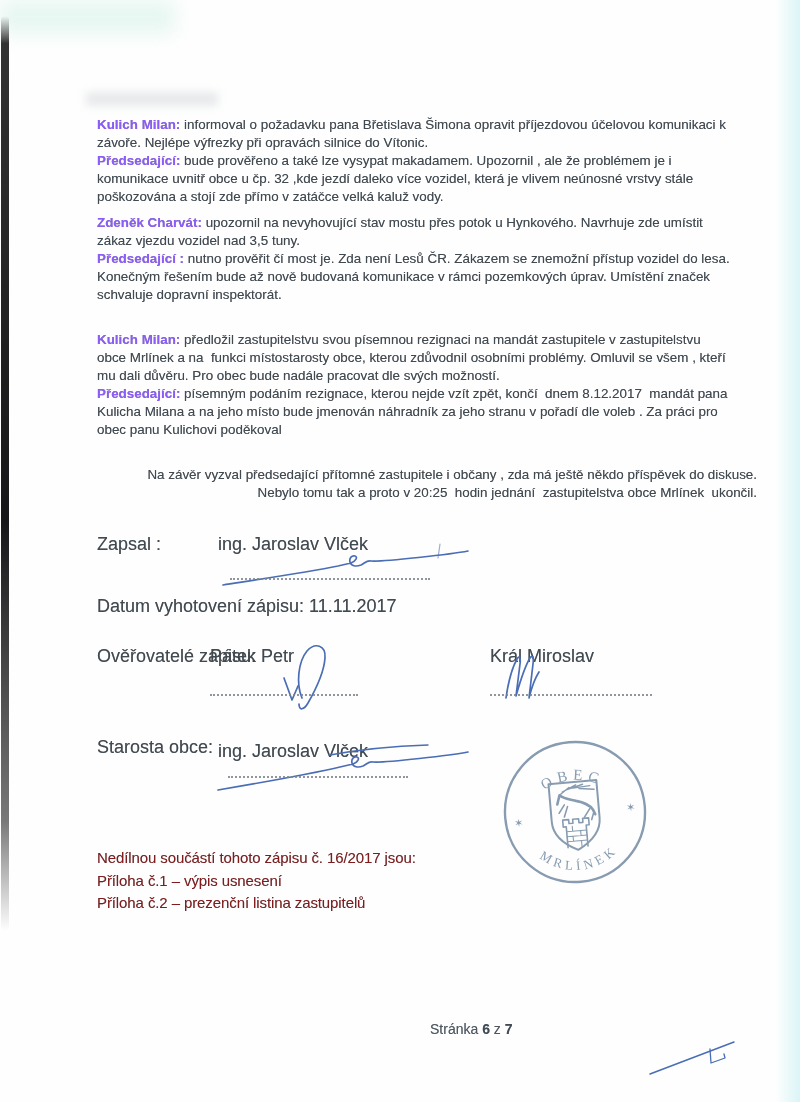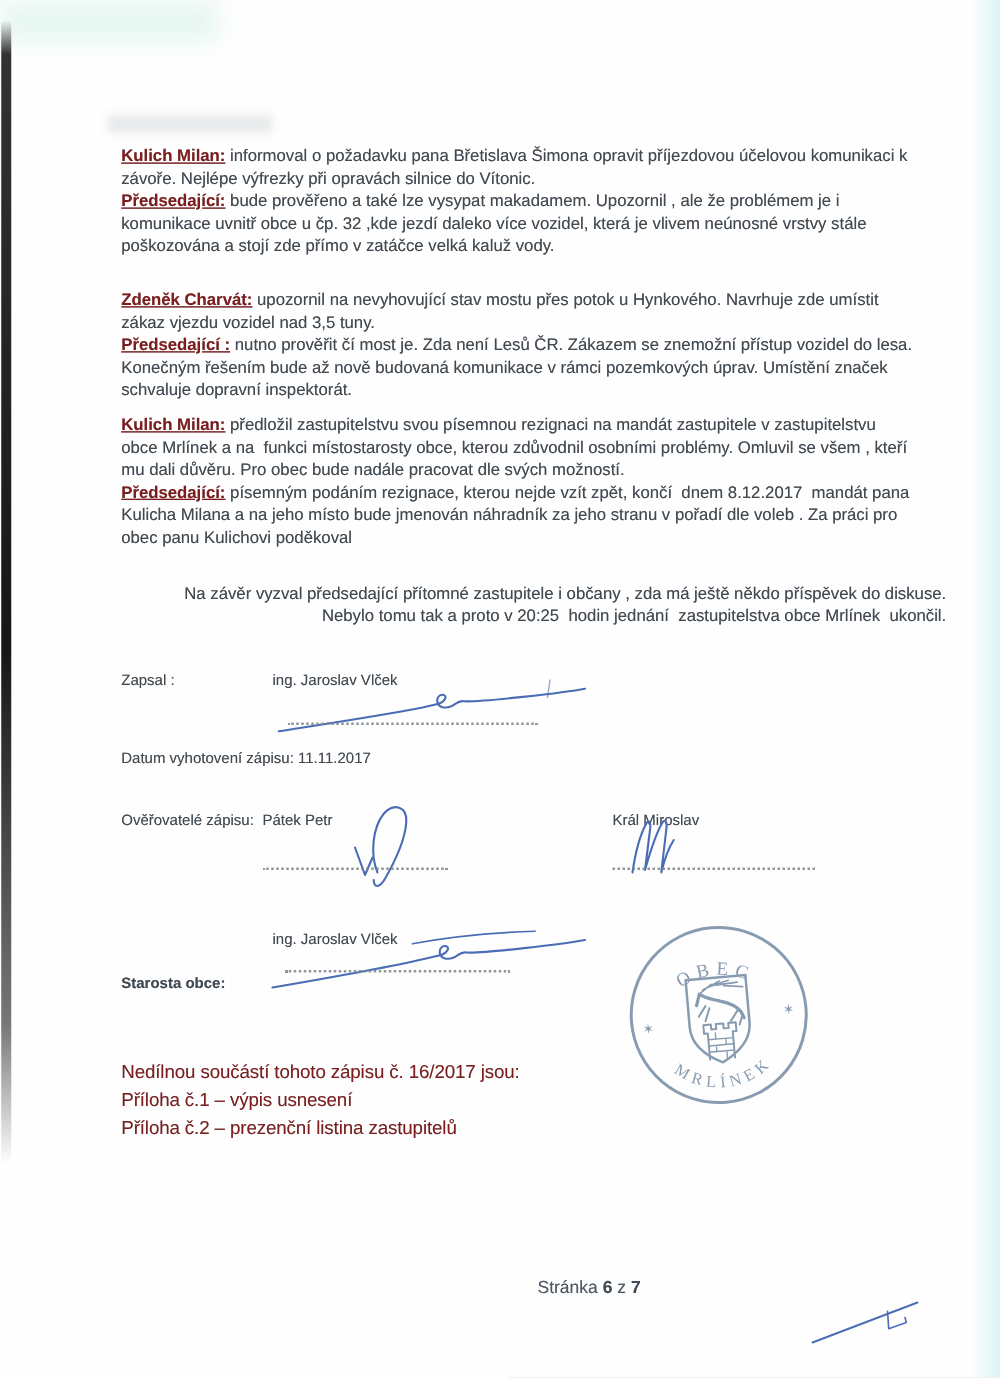--- a/index.html
+++ b/index.html
@@ -32,23 +32,23 @@
     position:absolute;left:86px;top:92px;width:132px;height:14px;
     background:rgba(128,140,150,0.18);filter:blur(4px);
   }
   
   .doc-par{
     position:absolute;left:97px;width:660px;
     font-size:13.4px;line-height:18px;
     white-space:pre-wrap;
     text-shadow:0 0 0.5px rgba(62,70,78,0.55);
   }
-  .doc-par b{font-weight:bold;color:#7f1d1d;text-decoration:underline;}
+  .doc-par b{font-weight:bold;color:#8b5cf6;}
   .lbl{
-    position:absolute;font-size:12px;line-height:17px;
+    position:absolute;font-size:18px;line-height:17px;
     text-shadow:0 0 0.5px rgba(62,70,78,0.5);
   }
   .dotline{
     position:absolute;height:10px;
     border-bottom:2px dotted #7d858c;opacity:.85;
   }
   .inksvg{position:absolute;}
   .inksvg path{fill:none;stroke:#4a6db5;stroke-width:1.7;stroke-linecap:round;stroke-linejoin:round;}
   
   .attach{
@@ -80,21 +80,21 @@
   <div class="blob-gray"></div>
   <div class="edge-left"></div>
   <div class="edge-right"></div>
 
   <div class="doc-par" style="top:116px;"><b>Kulich Milan:</b><span> informoval o požadavku pana Břetislava Šimona opravit příjezdovou účelovou komunikaci k
 závoře. Nejlépe výfrezky při opravách silnice do Vítonic.
 </span><b>Předsedající:</b><span> bude prověřeno a také lze vysypat makadamem. Upozornil , ale že problémem je i
 komunikace uvnitř obce u čp. 32 ,kde jezdí daleko více vozidel, která je vlivem neúnosné vrstvy stále
 poškozována a stojí zde přímo v zatáčce velká kaluž vody.</span></div>
 
-  <div class="doc-par" style="top:231px;"><b>Zdeněk Charvát:</b><span> upozornil na nevyhovující stav mostu přes potok u Hynkového. Navrhuje zde umístit
+  <div class="doc-par" style="top:214px;"><b>Zdeněk Charvát:</b><span> upozornil na nevyhovující stav mostu přes potok u Hynkového. Navrhuje zde umístit
 zákaz vjezdu vozidel nad 3,5 tuny.
 </span><b>Předsedající :</b><span> nutno prověřit čí most je. Zda není Lesů ČR. Zákazem se znemožní přístup vozidel do lesa.
 Konečným řešením bude až nově budovaná komunikace v rámci pozemkových úprav. Umístění značek
 schvaluje dopravní inspektorát.</span></div>
 
   <div class="doc-par" style="top:331px;"><b>Kulich Milan:</b><span> předložil zastupitelstvu svou písemnou rezignaci na mandát zastupitele v zastupitelstvu
 obce Mrlínek a na  funkci místostarosty obce, kterou zdůvodnil osobními problémy. Omluvil se všem , kteří
 mu dali důvěru. Pro obec bude nadále pracovat dle svých možností.
 </span><b>Předsedající:</b><span> písemným podáním rezignace, kterou nejde vzít zpět, končí  dnem 8.12.2017  mandát pana
 Kulicha Milana a na jeho místo bude jmenován náhradník za jeho stranu v pořadí dle voleb . Za práci pro
@@ -119,21 +119,21 @@
   <svg class="inksvg" style="left:262px;top:636px;" width="115" height="78" viewBox="0 0 115 78">
     <path d="M 22,42 L 30,64 L 36,50"></path>
     <path d="M 40,62 C 34,48 36,26 45,15 C 53,6 64,9 63,22 C 62,37 54,53 46,67 C 42,74 37,75 37,68"></path>
   </svg>
   <svg class="inksvg" style="left:492px;top:646px;" width="75" height="62" viewBox="0 0 75 62">
     <path d="M 14,52 C 16,38 20,22 25,13 C 27,9 29,12 28,18 L 24,50 C 28,36 33,20 38,12 C 40,9 42,11 41,18 L 37,52 C 39,44 43,32 47,26"></path>
   </svg>
   <div class="dotline" style="left:210px;top:684px;width:148px;"></div>
   <div class="dotline" style="left:490px;top:684px;width:162px;"></div>
 
-  <span class="lbl" style="left:97px;top:778px;font-weight:bold;">Starosta obce:</span>
+  <span class="lbl" style="left:97px;top:739px;">Starosta obce:</span>
   <span class="lbl" style="left:218px;top:743px;">ing. Jaroslav Vlček</span>
   <svg class="inksvg" style="left:210px;top:738px;" width="275" height="60" viewBox="0 0 275 60">
     <path d="M 120,17 C 152,11 188,8 218,7" style="stroke-width:1.4;"></path>
     <path d="M 8,52 C 55,44 100,36 130,29 L 143,26 C 148,24 150,20 147,19 C 144,18 141,21 142,25 C 143,29 148,30 153,28 C 157,26 159,23 163,24 C 176,25 242,17 258,14"></path>
   </svg>
   <div class="dotline" style="left:228px;top:766px;width:180px;"></div>
 
   <svg class="stamp" viewBox="0 0 160 160">
     <circle cx="80" cy="80" r="70" class="ln" stroke-width="2.4"></circle>
     <defs>

